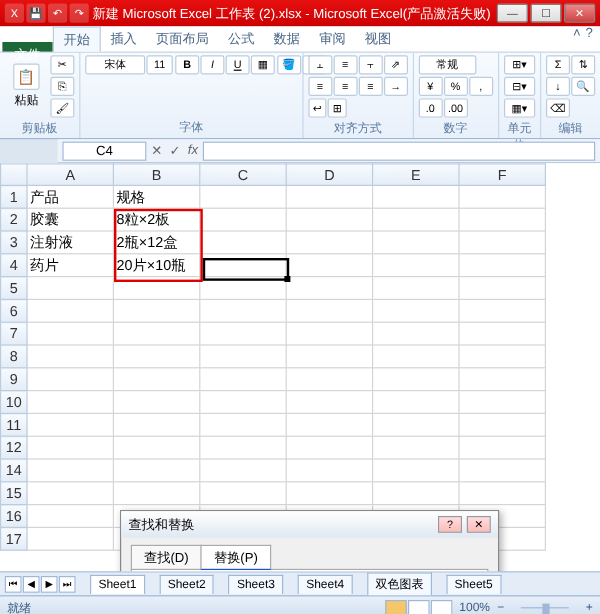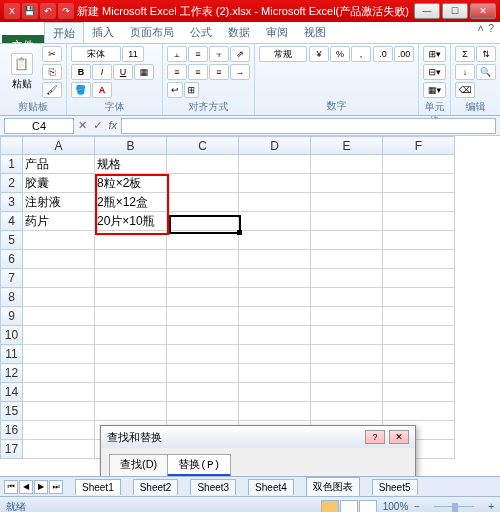--- a/index.html
+++ b/index.html
@@ -18,42 +18,42 @@
 .ribbon-tabs .sys { margin-left: auto; display: flex; gap: 4px; padding-right: 6px; color: #496585; }
 .ribbon-body { height: 72px; background: linear-gradient(#f7fbff,#e8f0fa); border-bottom: 1px solid #9fb8d7; display: flex; font-size: 10px; }
 .rgroup { border-right: 1px solid #c8d8ec; padding: 2px 4px; display: flex; flex-direction: column; }
 .rgroup .main { flex: 1; display: flex; gap: 2px; }
 .rgroup .label { text-align: center; color: #5a7aa0; font-size: 10px; padding-top: 2px; }
 .bigbtn { width: 36px; display: flex; flex-direction: column; align-items: center; justify-content: center; gap: 2px; }
 .bigbtn .ico { width: 22px; height: 22px; background: #fff; border: 1px solid #bcd; border-radius: 2px; display: flex; align-items: center; justify-content: center; font-size: 12px; }
 .btncol { display: flex; flex-direction: column; gap: 2px; }
 .sbtn { width: 20px; height: 16px; border: 1px solid #bcd; background: #fff; border-radius: 2px; font-size: 9px; display: flex; align-items: center; justify-content: center; }
 .wide { width: auto; padding: 0 3px; }
-.namebox-row { height: 20px; background: #eef3fb; border-bottom: 1px solid #bcd; display: flex; align-items: center; padding: 0 4px; gap: 4px; }
+.namebox-row { height: 20px; background: #eef3fb; border-bottom: 1px solid #bcd; display: flex; align-items: center; padding: 0 4px; gap: 4px; margin-left: 48px; }
 .namebox { width: 70px; height: 16px; background: #fff; border: 1px solid #9fb8d7; font-size: 11px; padding: 0 4px; display: flex; align-items: center; justify-content: center; }
 .fxbar { display: flex; gap: 6px; color: #666; }
 .formula-input { flex: 1; height: 16px; background: #fff; border: 1px solid #9fb8d7; }
 .grid-area { position: relative; background: #fff; height: 340px; overflow: hidden; }
 .grid-table { border-collapse: collapse; font-size: 12px; }
 .grid-table th { background: linear-gradient(#f7fbff,#e4ecf7); border: 1px solid #bcd; font-weight: normal; color: #333; }
 .grid-table th.col { height: 18px; width: 72px; }
 .grid-table th.row { width: 22px; height: 19px; }
 .grid-table td { border: 1px solid #d4d4d4; width: 72px; height: 19px; padding: 0 2px; vertical-align: middle; }
 .grid-table th.corner { width: 22px; height: 18px; }
 .red-box { position: absolute; border: 2px solid #e00000; pointer-events: none; }
 .sel-box { position: absolute; border: 2px solid #000; pointer-events: none; }
 .sel-handle { position: absolute; width: 5px; height: 5px; background: #000; right: -3px; bottom: -3px; }
 .dialog { position: absolute; left: 100px; top: 289px; width: 316px; background: #f0f0f0; border: 1px solid #888; box-shadow: 2px 2px 6px rgba(0,0,0,0.3); }
 .dialog .dtitle { height: 22px; background: linear-gradient(#fff,#e0e8f2); display: flex; align-items: center; padding: 0 6px; font-size: 11px; }
 .dialog .dtitle .spacer { flex: 1; }
 .dialog .dclose { width: 20px; height: 14px; border: 1px solid #999; background: linear-gradient(#fdd,#fbb); font-size: 9px; display: flex; align-items: center; justify-content: center; margin-left: 4px; }
 .dialog .dbody { padding: 6px 8px; }
 .dtabs { display: flex; }
 .dtab { padding: 2px 10px; border: 1px solid #aaa; background: #f8f8f8; font-size: 11px; margin-right: -1px; }
-.dtab.active { background: #fff; border-bottom: 5px solid #1d4ed8; position: relative; z-index: 1; font-family: Liberation Mono, monospace; }
+.dtab.active { background: #fff; border-bottom: 1px solid #1d4ed8; position: relative; z-index: 1; }
 .dpanel { border: 1px solid #aaa; background: #fff; margin-top: -1px; padding: 8px; }
 .sheet-tabs { height: 20px; background: #e4ecf7; border-top: 1px solid #9fb8d7; display: flex; align-items: center; font-size: 10px; padding: 0 4px; }
 .sheet-tabs .nav { display: flex; gap: 1px; }
 .sheet-tabs .nb { width: 14px; height: 14px; border: 1px solid #9fb8d7; background: #fff; font-size: 8px; display: flex; align-items: center; justify-content: center; }
 .sheet-tabs .st { padding: 2px 6px; border: 1px solid #9fb8d7; border-bottom: none; background: #f4f9ff; margin-left: 12px; }
 .sheet-tabs .st.active { background: #fff; }
 .statusbar { height: 20px; background: linear-gradient(#e8f0fa,#d0deed); border-top: 1px solid #9fb8d7; display: flex; align-items: center; font-size: 10px; padding: 0 6px; color: #3a5a80; }
 .statusbar .spacer { flex: 1; }
 .statusbar .vb { width: 18px; height: 14px; border: 1px solid #9fb8d7; background: #fff; margin-left: 1px; }
 .statusbar .vb.active { background: #f6c76a; }
@@ -100,21 +100,21 @@
       </div>
       <div class="btncol">
         <div class="sbtn">✂</div>
         <div class="sbtn">⎘</div>
         <div class="sbtn">🖌</div>
       </div>
     </div>
     <div class="label">剪贴板</div>
   </div>
   <div class="rgroup" style="min-width:96px">
-    <div class="main" style="flex-direction:column;gap:2px">
+    <div class="main" style="flex-direction:row;gap:2px">
       <div style="display:flex;gap:1px">
         <div class="sbtn wide" style="width:50px">宋体</div>
         <div class="sbtn wide" style="width:22px">11</div>
       </div>
       <div style="display:flex;gap:1px">
         <div class="sbtn">
             <b>B</b>
           </div>
         <div class="sbtn">
             <i>I</i>
@@ -148,21 +148,21 @@
         <div class="sbtn">→</div>
       </div>
       <div style="display:flex;gap:1px">
         <div class="sbtn wide">↩</div>
         <div class="sbtn wide">⊞</div>
       </div>
     </div>
     <div class="label">对齐方式</div>
   </div>
   <div class="rgroup">
-    <div class="main" style="gap:2px">
+    <div class="main" style="flex-direction:column;gap:2px">
       <div class="sbtn wide" style="width:48px">常规</div>
       <div style="display:flex;gap:1px">
         <div class="sbtn">¥</div>
         <div class="sbtn">%</div>
         <div class="sbtn">,</div>
       </div>
       <div style="display:flex;gap:1px">
         <div class="sbtn">.0</div>
         <div class="sbtn">.00</div>
       </div>

